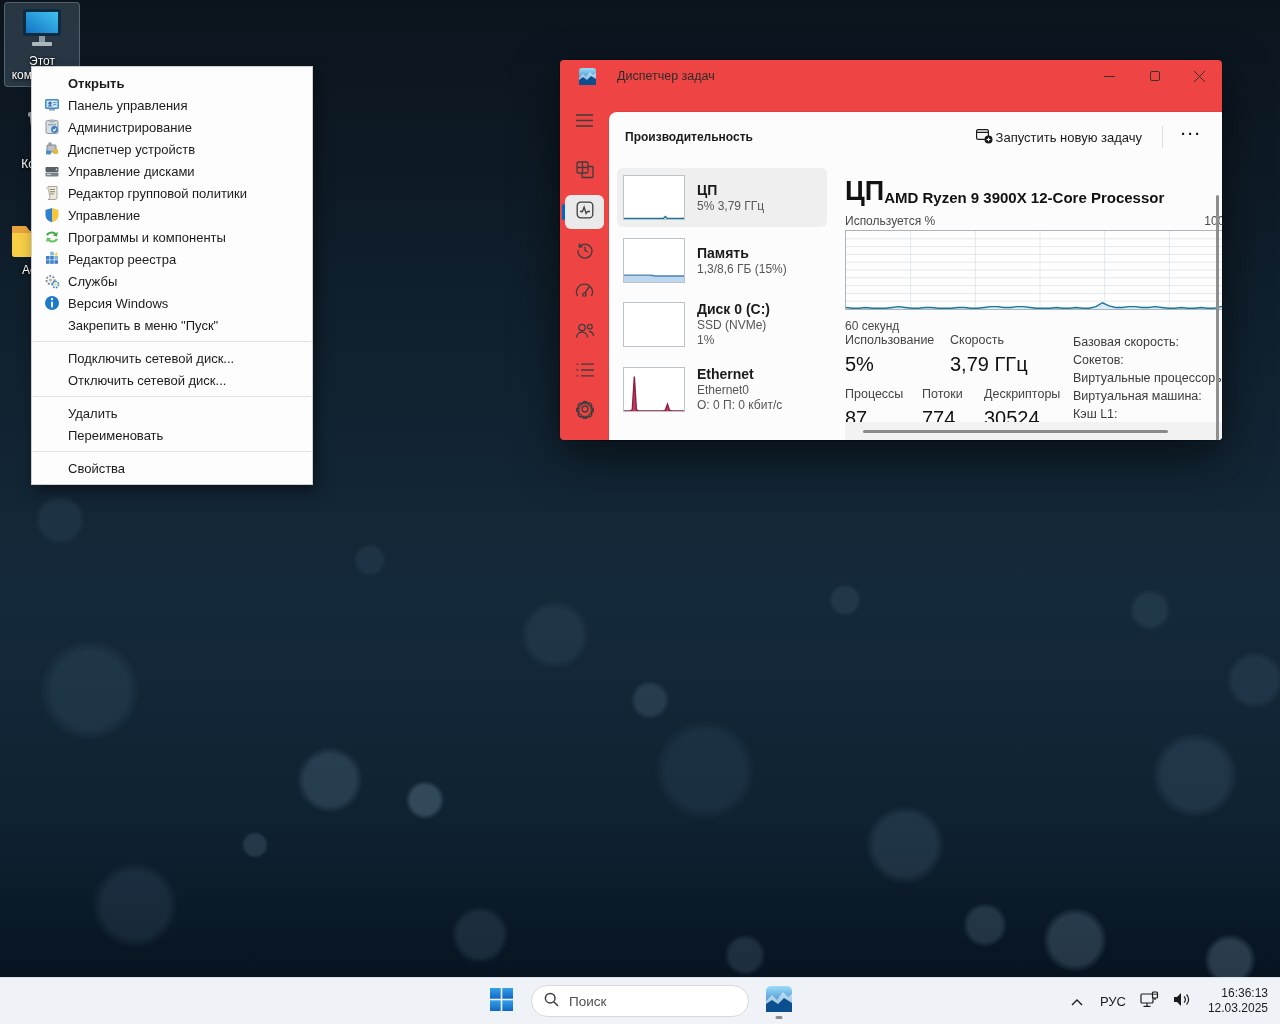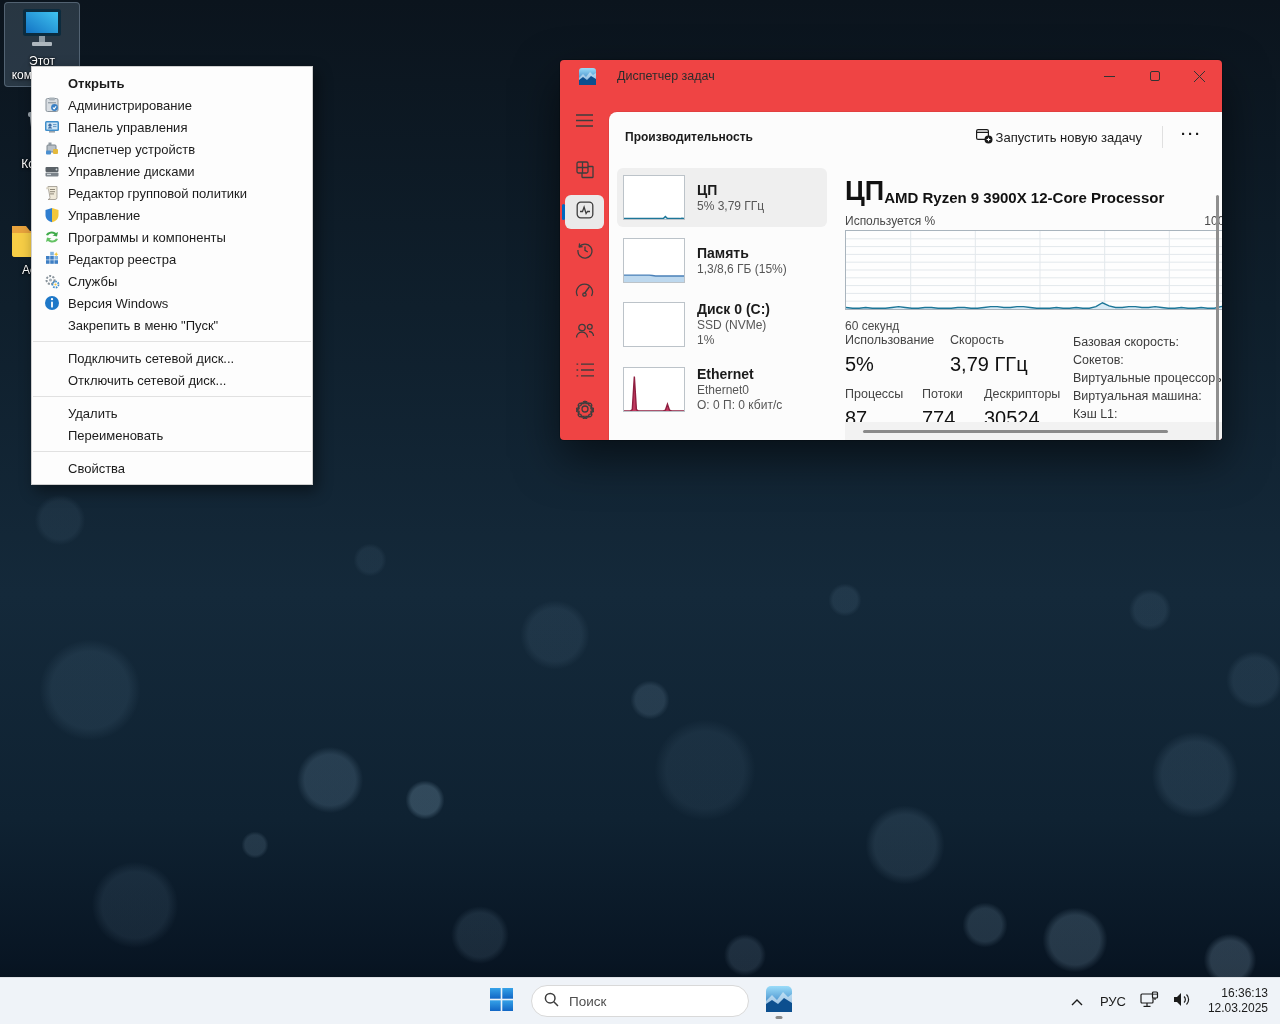--- a/index.html
+++ b/index.html
@@ -196,42 +196,42 @@
   </div>
 
   <div class="context-menu" id="context-menu">
       <div class="menu-item bold">
         <span class="mi-icon"></span>
         <span class="mi-label">Открыть</span>
       </div>
       <div class="menu-item">
         <span class="mi-icon">
           <svg viewBox="0 0 16 16">
-            <rect x="2" y="1.5" width="12" height="13" rx="1.5" fill="#d8dde2" stroke="#8a949c" stroke-width="1"></rect>
-            <rect x="5" y="0.5" width="6" height="3" rx="1" fill="#aab3ba"></rect>
-            <rect x="4" y="5" width="8" height="1.4" fill="#9aa4ac"></rect>
-            <circle cx="10.5" cy="10.5" r="3.4" fill="#3a80c4"></circle>
-            <path d="M8.9 10.5 l1.2 1.3 2-2.4" stroke="#fff" stroke-width="1.1" fill="none"></path>
-          </svg>
-        </span>
-        <span class="mi-label">Администрирование</span>
-      </div>
-      <div class="menu-item">
-        <span class="mi-icon">
-          <svg viewBox="0 0 16 16">
             <rect x="1" y="2" width="14" height="10" rx="1.5" fill="#3f8ecb"></rect>
             <rect x="2.5" y="3.5" width="11" height="7" fill="#cfe6f6"></rect>
             <circle cx="6" cy="6.2" r="1.6" fill="#3f6fa6"></circle>
             <path d="M3.8 9.5 a2.3 2.3 0 0 1 4.4 0 Z" fill="#3f6fa6"></path>
             <rect x="9" y="5" width="3.5" height="1.1" fill="#6d9ec9"></rect>
             <rect x="9" y="7" width="3.5" height="1.1" fill="#6d9ec9"></rect>
             <rect x="5" y="12" width="6" height="1.6" fill="#9aa4ac"></rect>
           </svg>
         </span>
         <span class="mi-label">Панель управления</span>
+      </div>
+      <div class="menu-item">
+        <span class="mi-icon">
+          <svg viewBox="0 0 16 16">
+            <rect x="2" y="1.5" width="12" height="13" rx="1.5" fill="#d8dde2" stroke="#8a949c" stroke-width="1"></rect>
+            <rect x="5" y="0.5" width="6" height="3" rx="1" fill="#aab3ba"></rect>
+            <rect x="4" y="5" width="8" height="1.4" fill="#9aa4ac"></rect>
+            <circle cx="10.5" cy="10.5" r="3.4" fill="#3a80c4"></circle>
+            <path d="M8.9 10.5 l1.2 1.3 2-2.4" stroke="#fff" stroke-width="1.1" fill="none"></path>
+          </svg>
+        </span>
+        <span class="mi-label">Администрирование</span>
       </div>
       <div class="menu-item">
         <span class="mi-icon">
           <svg viewBox="0 0 16 16">
             <rect x="3" y="4" width="9" height="7" rx="1" fill="#b9c0c6" stroke="#7c868e" stroke-width="1"></rect>
             <rect x="4.5" y="1.5" width="3" height="3" fill="#8f99a1"></rect>
             <rect x="9" y="8" width="5" height="5" rx="1" fill="#e4b93c"></rect>
             <rect x="2" y="9.5" width="5" height="4" rx="1" fill="#4a8fd0"></rect>
           </svg>
         </span>

